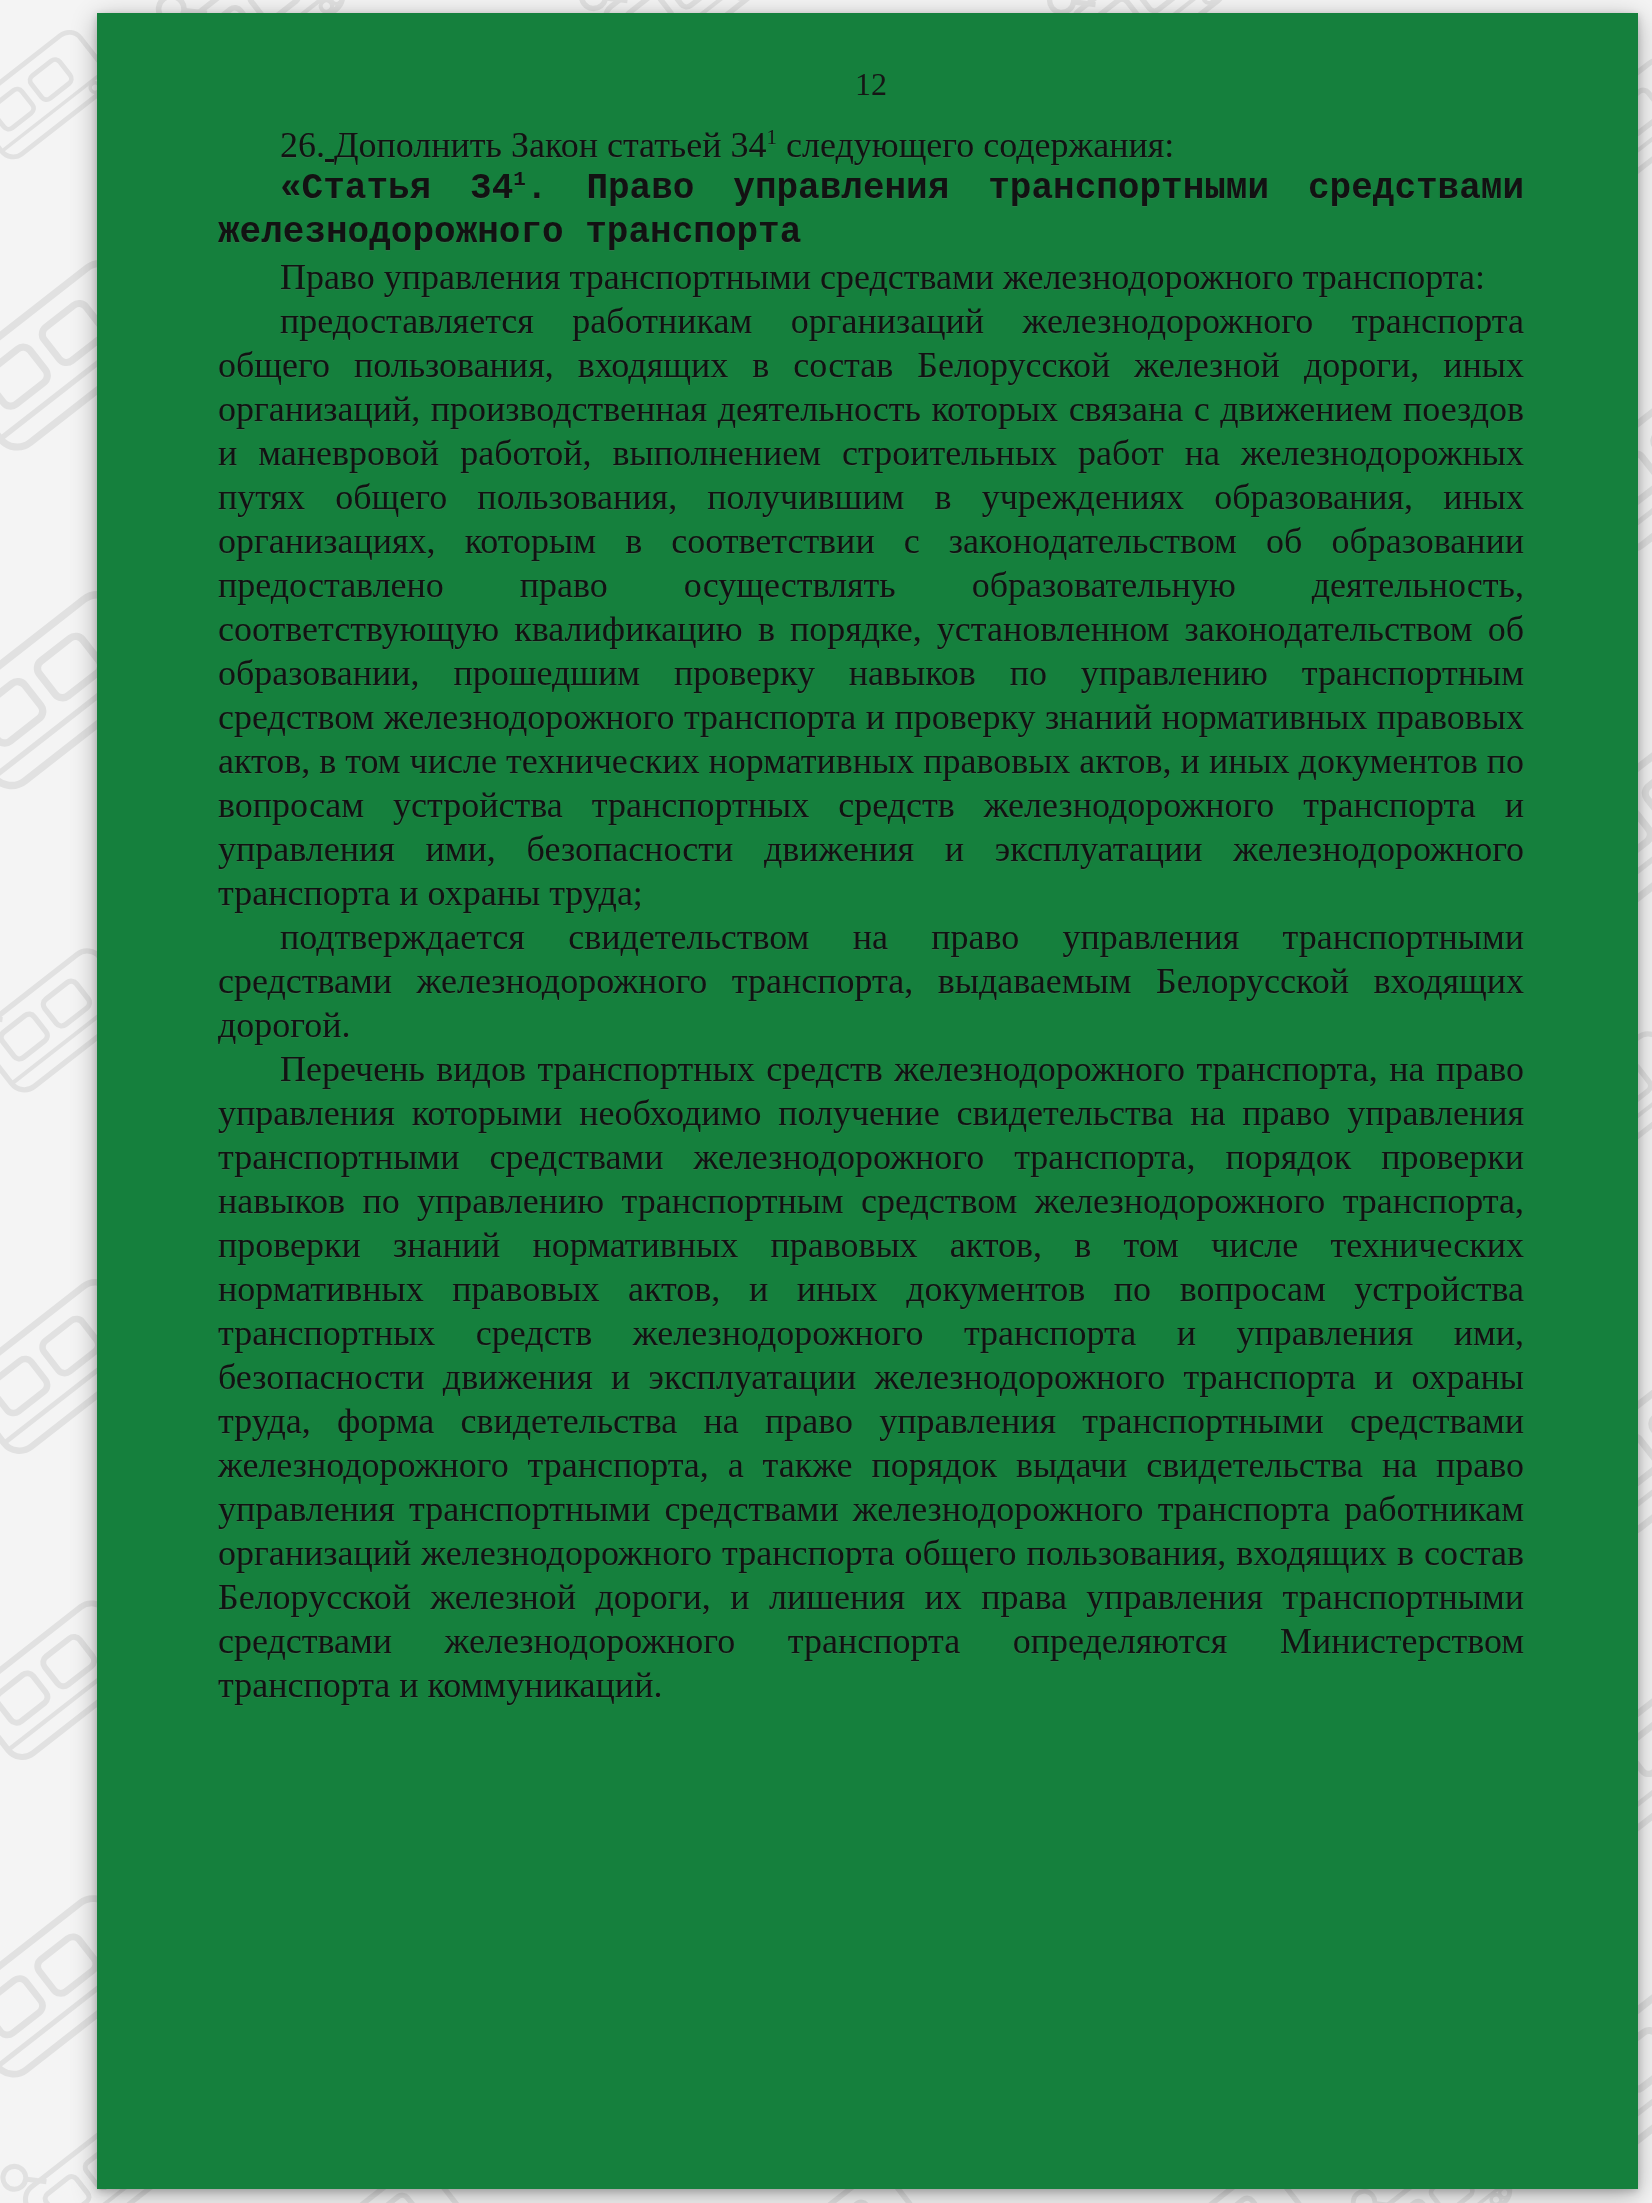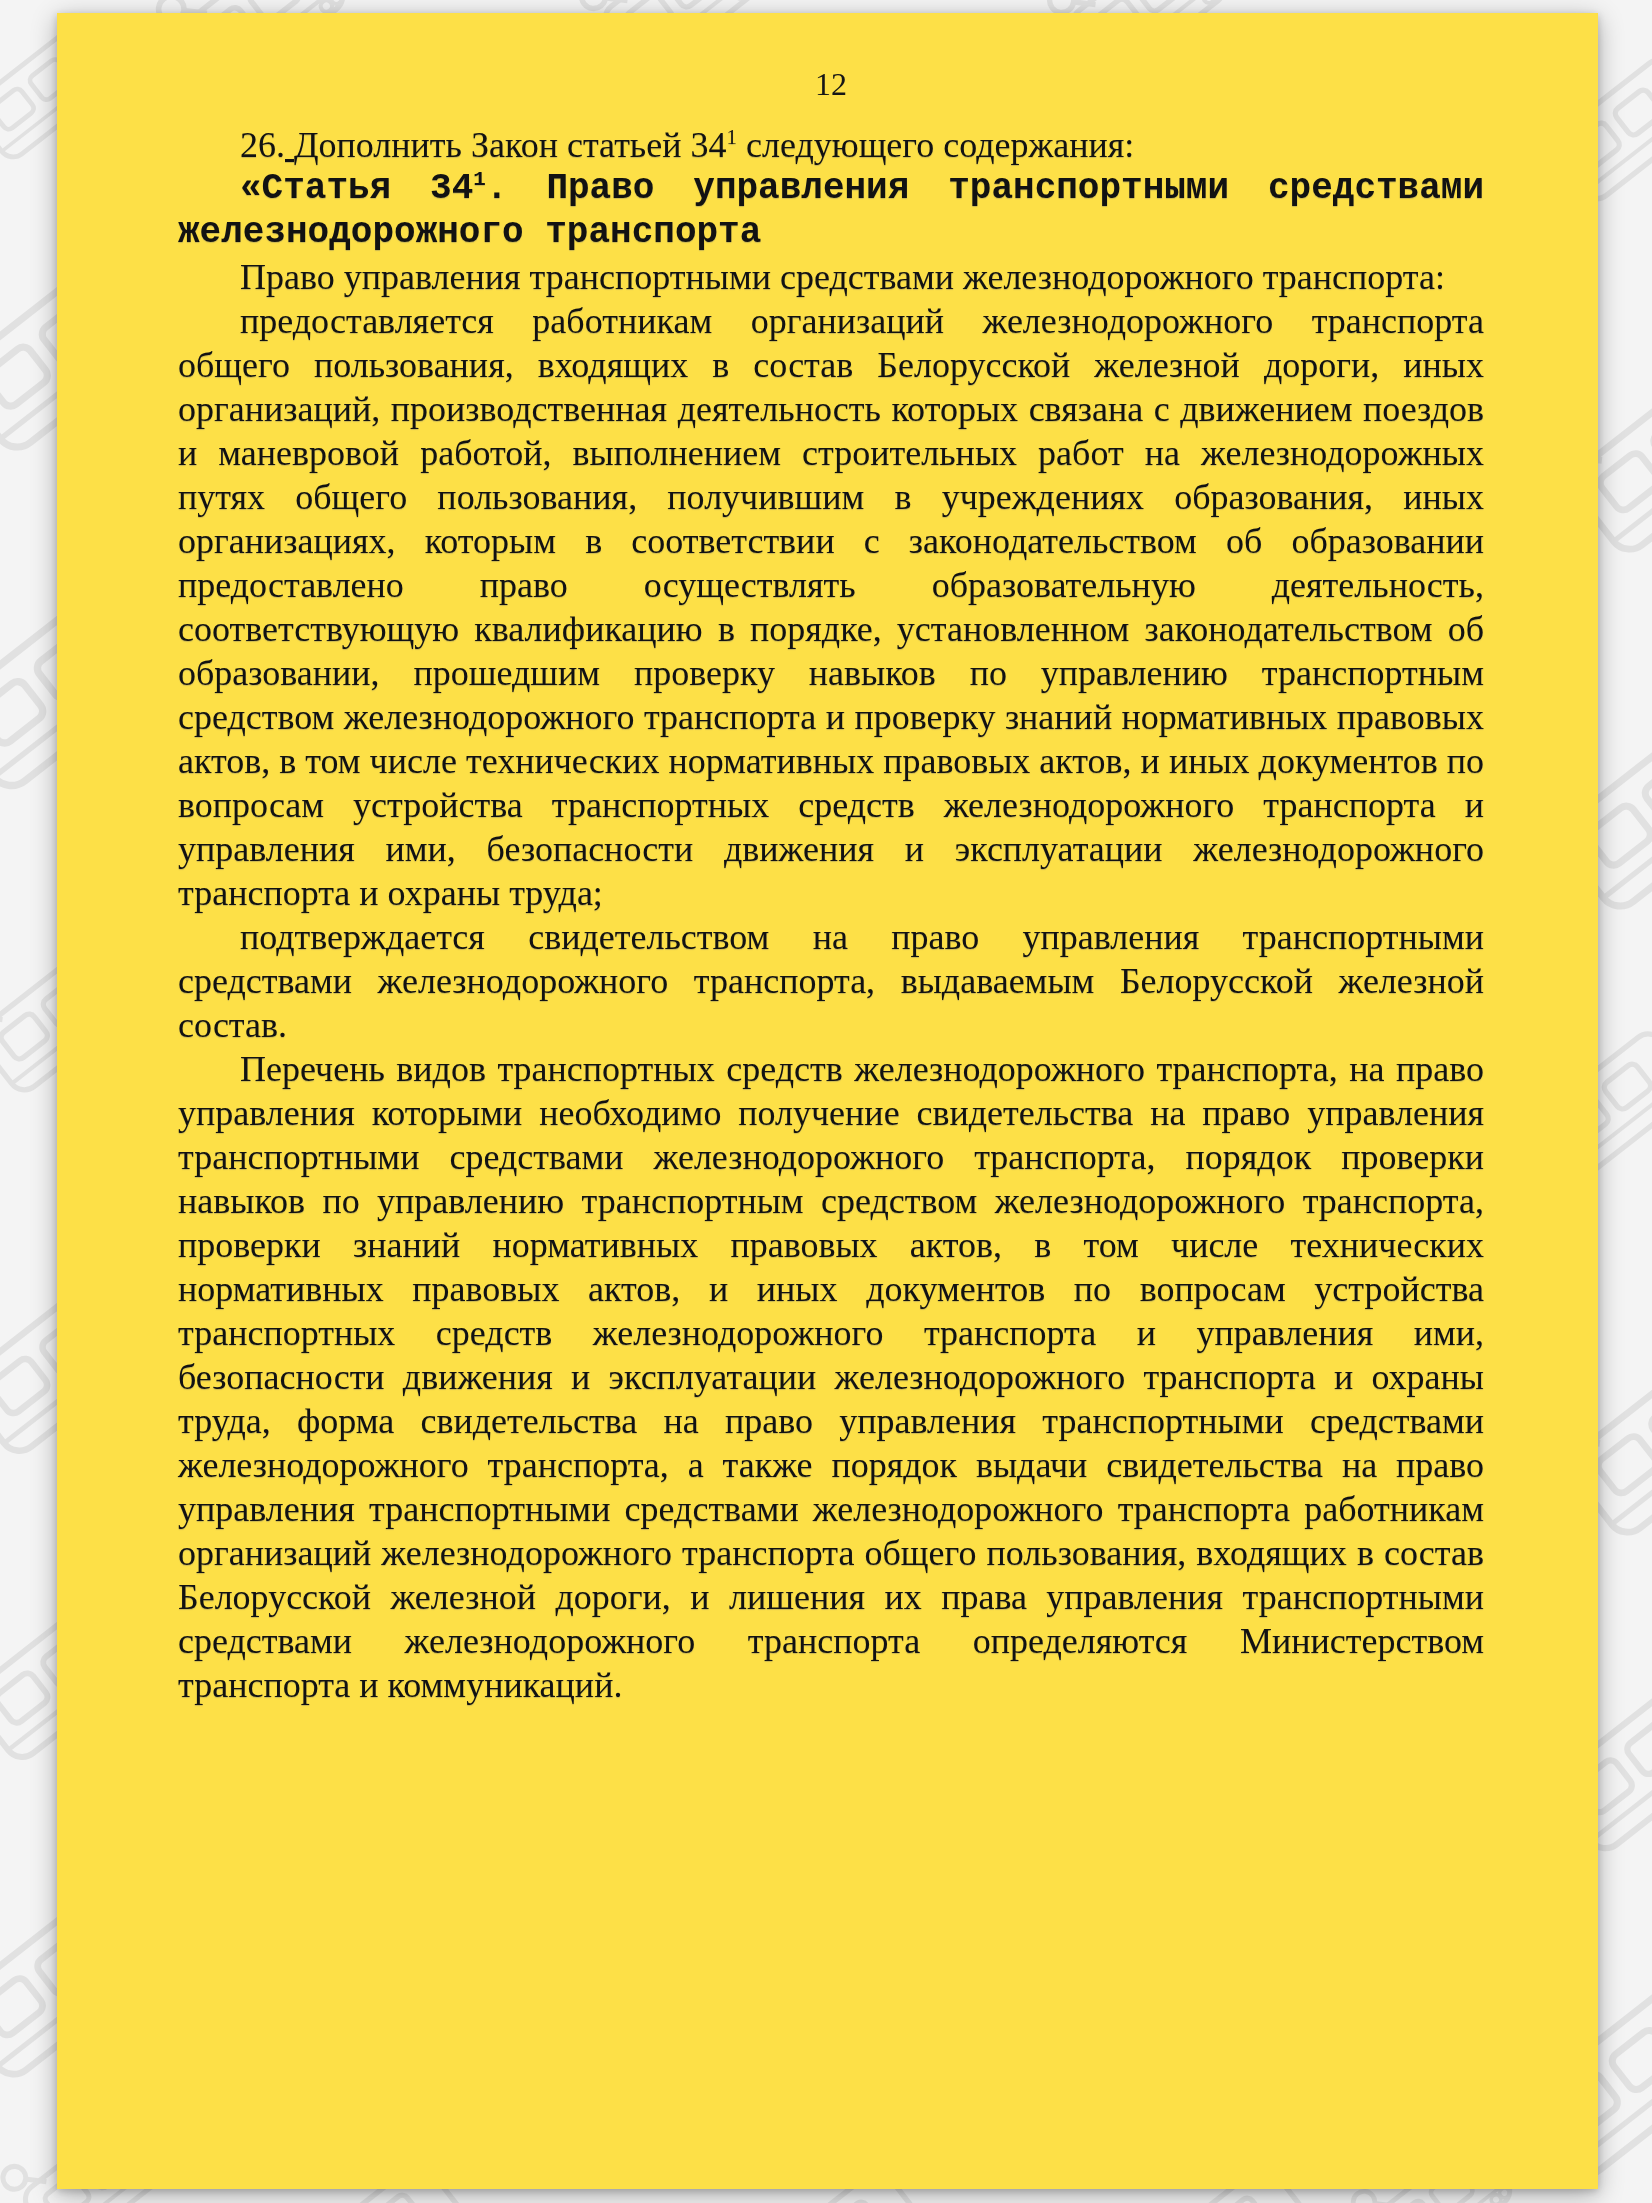--- a/index.html
+++ b/index.html
@@ -152,24 +152,24 @@
       <use href="#train-sym"></use>
     </svg>
     <svg class="wm" width="174" height="134" viewBox="0 0 130 100" style="left: 753px; top: 2167px; transform: rotate(-38deg); stroke: rgb(224, 224, 224);">
       <use href="#train-sym"></use>
     </svg>
     <svg class="wm" width="174" height="134" viewBox="0 0 130 100" style="left: 1139px; top: 2163px; transform: rotate(-38deg); stroke: rgb(224, 224, 224);">
       <use href="#train-sym"></use>
     </svg>
   </div>
 
-<div class="sheet" style="background: #fde047;">
+<div class="sheet" style="background: #15803d; margin-left: 40px;">
   <div class="page-number">12</div>
   <div class="doc-content" id="doc-content" style="color: rgb(18, 18, 18);">
       <p class="indent"><span>26.</span><span class="u"> </span><span>Дополнить Закон статьей 34</span><sup>1</sup><span> следующего содержания:</span></p>
       <p class="indent bold"><span>«Статья 34</span><sup>1</sup><span>. Право управления транспортными средствами железнодорожного транспорта</span></p>
       <p class="indent"><span>Право управления транспортными средствами железнодорожного транспорта:</span></p>
       <p class="indent"><span>предоставляется работникам организаций железнодорожного транспорта общего пользования, входящих в состав Белорусской железной дороги, иных организаций, производственная деятельность которых связана с движением поездов и маневровой работой, выполнением строительных работ на железнодорожных путях общего пользования, получившим в учреждениях образования, иных организациях, которым в соответствии с законодательством об образовании предоставлено право осуществлять образовательную деятельность, соответствующую квалификацию в порядке, установленном законодательством об образовании, прошедшим проверку навыков по управлению транспортным средством железнодорожного транспорта и проверку знаний нормативных правовых актов, в том числе технических нормативных правовых актов, и иных документов по вопросам устройства транспортных средств железнодорожного транспорта и управления ими, безопасности движения и эксплуатации железнодорожного транспорта и охраны труда;</span></p>
-      <p class="indent"><span>подтверждается свидетельством на право управления транспортными средствами железнодорожного транспорта, выдаваемым Белорусской железной состав.</span></p>
+      <p class="indent"><span>подтверждается свидетельством на право управления транспортными средствами железнодорожного транспорта, выдаваемым Белорусской входящих дорогой.</span></p>
       <p class="indent"><span>Перечень видов транспортных средств железнодорожного транспорта, на право управления которыми необходимо получение свидетельства на право управления транспортными средствами железнодорожного транспорта, порядок проверки навыков по управлению транспортным средством железнодорожного транспорта, проверки знаний нормативных правовых актов, в том числе технических нормативных правовых актов, и иных документов по вопросам устройства транспортных средств железнодорожного транспорта и управления ими, безопасности движения и эксплуатации железнодорожного транспорта и охраны труда, форма свидетельства на право управления транспортными средствами железнодорожного транспорта, а также порядок выдачи свидетельства на право управления транспортными средствами железнодорожного транспорта работникам организаций железнодорожного транспорта общего пользования, входящих в состав Белорусской железной дороги, и лишения их права управления транспортными средствами железнодорожного транспорта определяются Министерством транспорта и коммуникаций.</span></p>
     </div>
 </div>
 
 
 </body></html>

